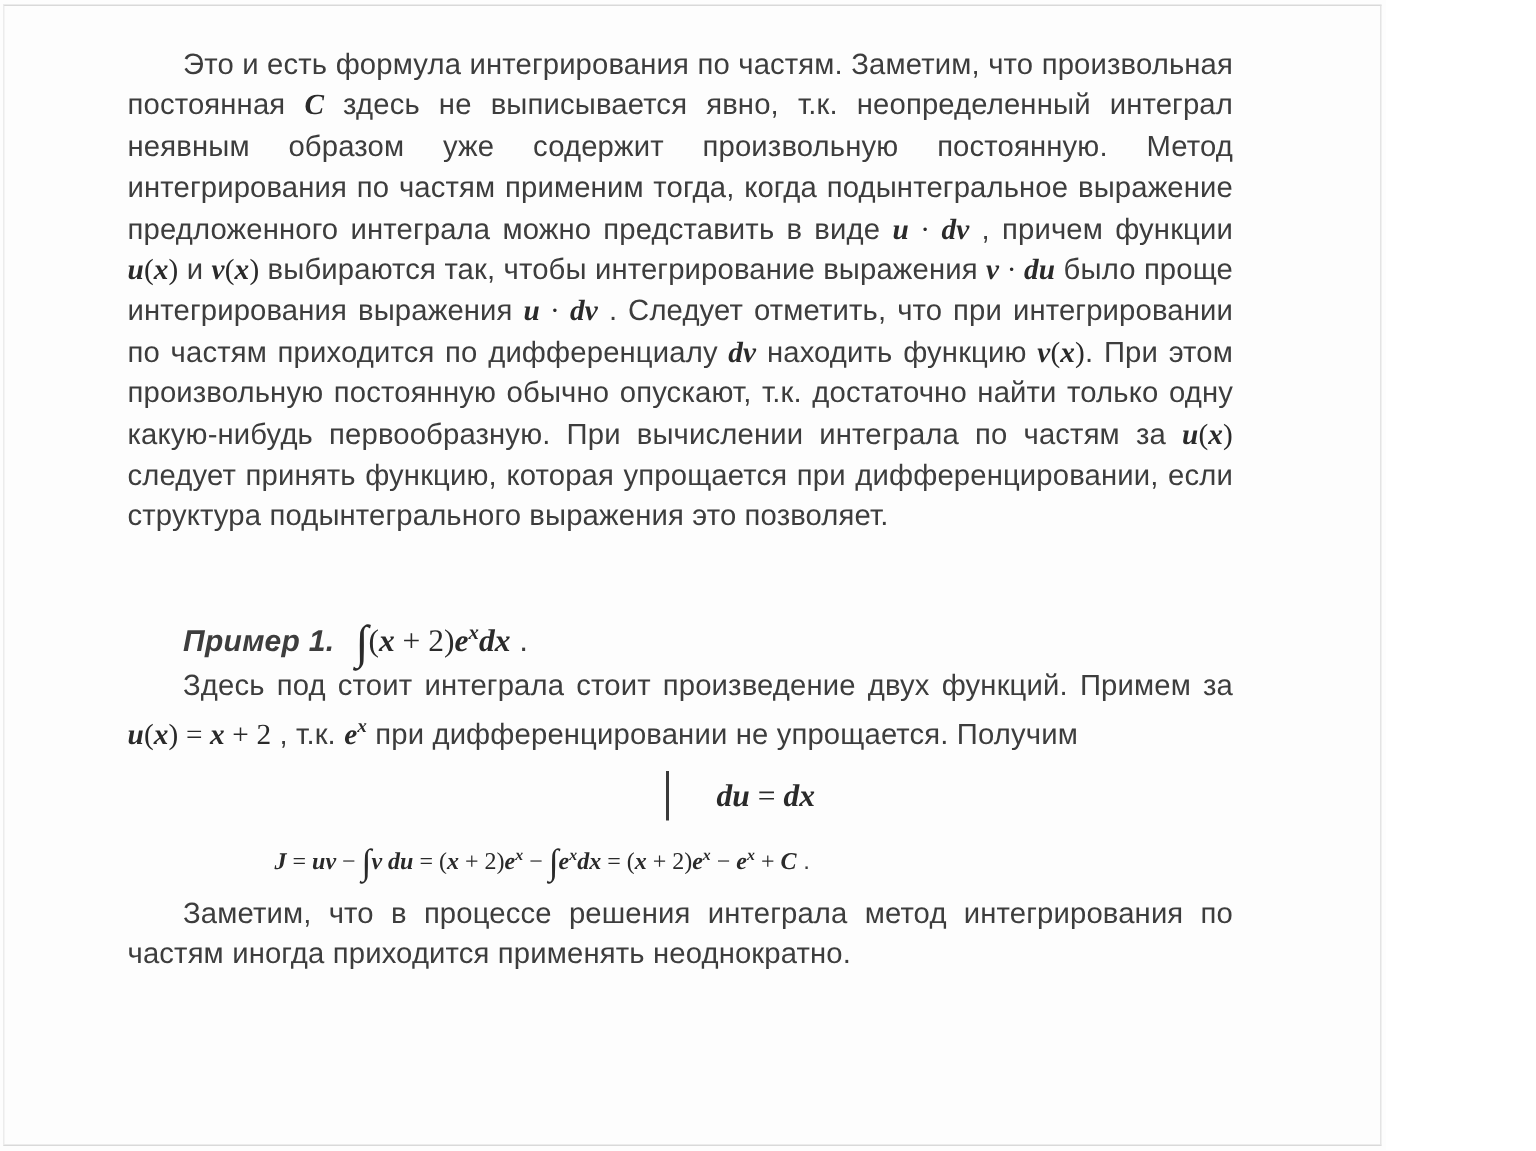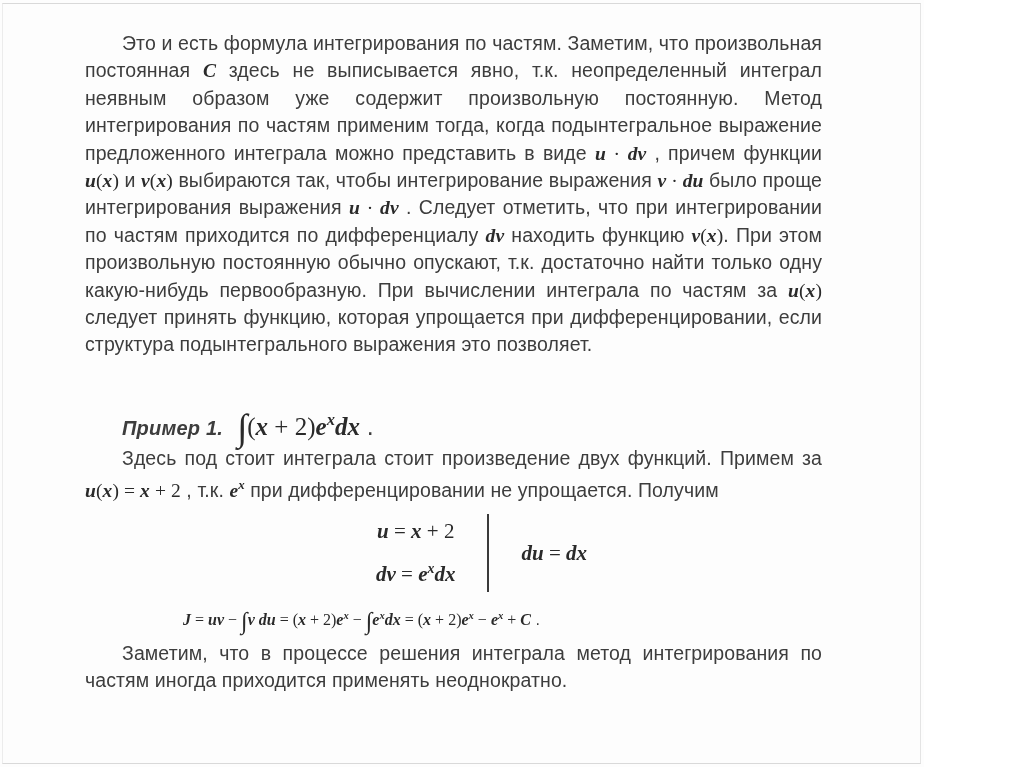--- a/index.html
+++ b/index.html
@@ -47,21 +47,21 @@
     white-space:nowrap;
     display:flex;
     align-items:baseline;
   }
   .example-label{
     font-weight:700;font-style:italic;
     margin-right:14px;
     letter-spacing:0.2px;
     margin-top:40px;
   }
-  .example-formula{font-size:25px;}
+  .example-formula{font-size:21px;}
   .sys{
     width:fit-content;
     margin:8px auto 2px auto;
     position:relative;left:28px;
     display:flex;
     align-items:stretch;
     font-size:21px;
   }
   .sys-col{
     display:flex;flex-direction:column;justify-content:space-around;
@@ -95,24 +95,20 @@
     <p class="para"><span>Это и есть формула интегрирования по частям. Заметим, что произвольная постоянная </span><span class="rm">C</span><span>  здесь не выписывается явно, т.к. неопределенный интеграл неявным образом уже содержит произвольную постоянную. Метод интегрирования по частям применим тогда, когда подынтегральное выражение предложенного интеграла можно представить в виде </span><span class="rm">u</span><span class="rr"> · </span><span class="rm">dv</span><span> , причем функции </span><span class="rm">u</span><span class="rr">(</span><span class="rm">x</span><span class="rr">)</span><span> и </span><span class="rm">v</span><span class="rr">(</span><span class="rm">x</span><span class="rr">)</span><span> выбираются так, чтобы интегрирование выражения </span><span class="rm">v</span><span class="rr"> · </span><span class="rm">du</span><span> было проще интегрирования выражения </span><span class="rm">u</span><span class="rr"> · </span><span class="rm">dv</span><span> . Следует отметить, что при интегрировании по частям приходится по дифференциалу </span><span class="rm">dv</span><span> находить функцию </span><span class="rm">v</span><span class="rr">(</span><span class="rm">x</span><span class="rr">)</span><span>. При этом произвольную постоянную обычно опускают, т.к. достаточно найти только одну какую-нибудь первообразную. При вычислении интеграла по частям за </span><span class="rm">u</span><span class="rr">(</span><span class="rm">x</span><span class="rr">)</span><span> следует принять функцию, которая упрощается при дифференцировании, если структура подынтегрального выражения это позволяет.</span></p>
 
     <div class="example-line">
       <span class="example-label">Пример 1.</span>
       <span class="example-formula"><span class="ri">∫</span><span class="rr">(</span><span class="rm">x</span><span class="rr"> + 2)</span><span class="rm">e</span><span class="rs">x</span><span class="rm">dx</span><span> .</span></span>
     </div>
 
     <p class="para"><span>Здесь под стоит интеграла стоит произведение двух функций. Примем за </span><span class="rm">u</span><span class="rr">(</span><span class="rm">x</span><span class="rr">) = </span><span class="rm">x</span><span class="rr"> + 2</span><span> , т.к. </span><span class="rm">e</span><span class="rs">x</span><span> при дифференцировании не упрощается. Получим</span></p>
 
     <div class="sys">
-      <div class="sys-col">
-        <div class="sys-row"><span class="rm">u</span><span class="rr"> = </span><span class="rm">x</span><span class="rr"> + 2</span></div>
-        <div class="sys-row"><span class="rm">dv</span><span class="rr"> = </span><span class="rm">e</span><span class="rs">x</span><span class="rm">dx</span></div>
-      </div>
       <div class="sys-div"></div>
       <div class="sys-col">
         <div class="sys-row"><span class="rm">du</span><span class="rr"> = </span><span class="rm">dx</span></div>
       </div>
     </div>
 
 
     <div class="result"><span class="rm">J</span><span class="rr"> = </span><span class="rm">uv</span><span class="rr"> − </span><span class="ri">∫</span><span class="rm">v du</span><span class="rr"> = (</span><span class="rm">x</span><span class="rr"> + 2)</span><span class="rm">e</span><span class="rs">x</span><span class="rr"> − </span><span class="ri">∫</span><span class="rm">e</span><span class="rs">x</span><span class="rm">dx</span><span class="rr"> = (</span><span class="rm">x</span><span class="rr"> + 2)</span><span class="rm">e</span><span class="rs">x</span><span class="rr"> − </span><span class="rm">e</span><span class="rs">x</span><span class="rr"> + </span><span class="rm">C</span><span> .</span></div>
 
     <p class="para last-para"><span>Заметим, что в процессе решения интеграла метод интегрирования по частям иногда приходится применять неоднократно.</span></p>

